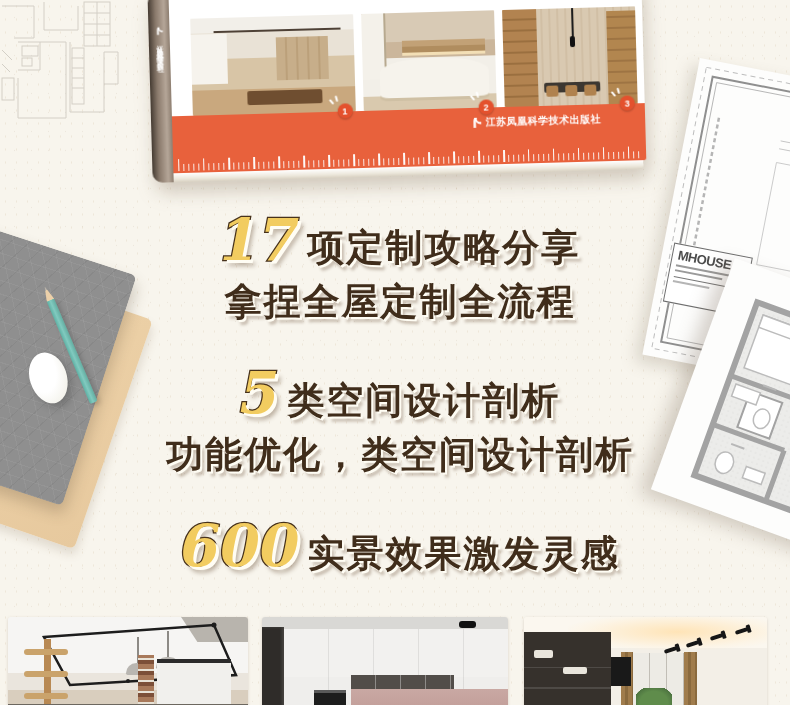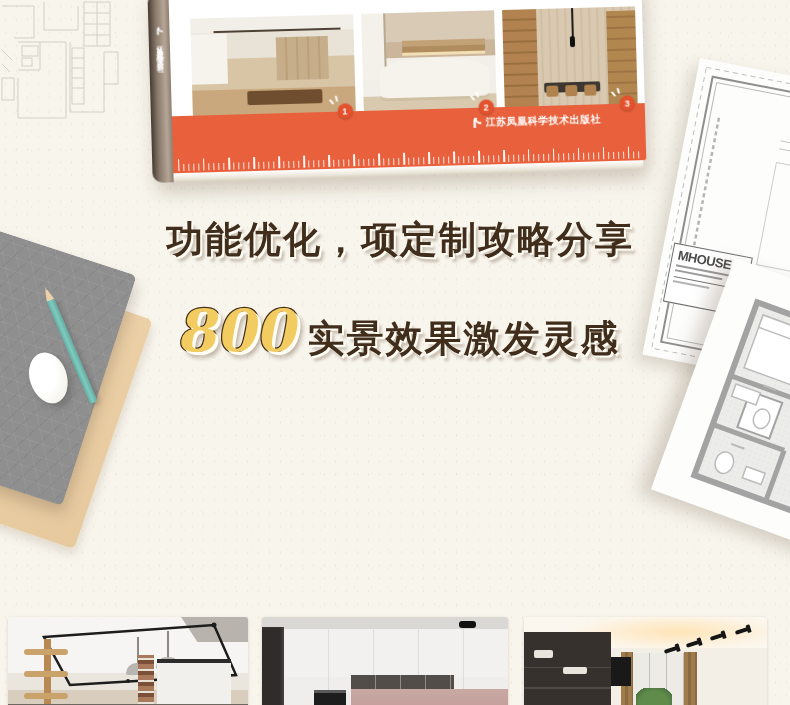--- a/index.html
+++ b/index.html
@@ -322,26 +322,37 @@
         <div class="ruler-minor"></div>
         <div class="ruler-major"></div>
       </div>
     </div>
     <div class="pages"></div>
   </div>
 
   <div class="headlines">
     <div class="hl-block">
       <div class="hl-line">
-        <span class="zh">功能优化，项定制攻略分享</span>
+        <span class="num">17</span><span class="zh">项定制攻略分享</span>
+      </div>
+      <div class="hl-line">
+        <span class="zh">拿捏全屋定制全流程</span>
       </div>
     </div>
     <div class="hl-block">
       <div class="hl-line">
-        <span class="num">800</span><span class="zh">实景效果激发灵感</span>
+        <span class="num">5</span><span class="zh">类空间设计剖析</span>
+      </div>
+      <div class="hl-line">
+        <span class="zh">功能优化，类空间设计剖析</span>
+      </div>
+    </div>
+    <div class="hl-block">
+      <div class="hl-line">
+        <span class="num">600</span><span class="zh">实景效果激发灵感</span>
       </div>
     </div>
   </div>
 
   <div class="strip-photo pa">
     <div class="concrete"></div>
     <svg width="240" height="96" viewBox="0 0 240 96" style="position:absolute;left:0;top:0;">
       <polygon points="36,20 206,8 228,58 62,68" fill="none" stroke="#1d1d1d" stroke-width="2.5"></polygon>
       <circle cx="206" cy="8" r="2.5" fill="#1d1d1d"></circle>
       <circle cx="120" cy="64" r="2" fill="#1d1d1d"></circle>

